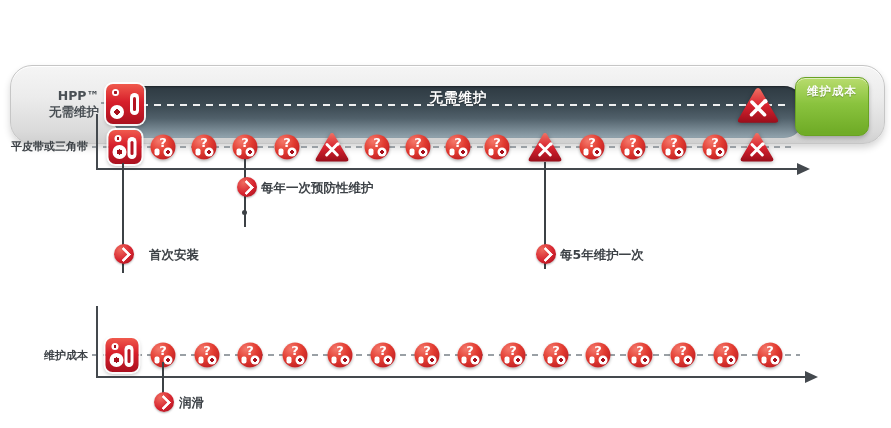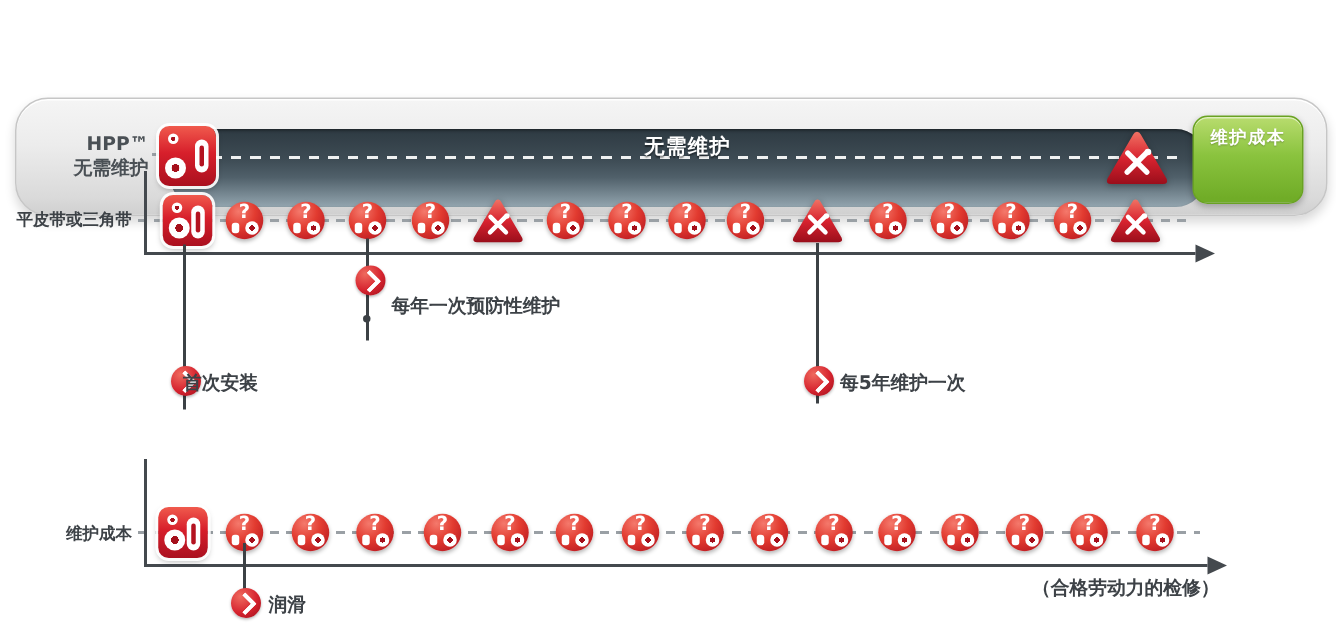--- a/index.html
+++ b/index.html
@@ -269,45 +269,44 @@
         </svg>
       </div>
     </div>
 
   <div class="annline" style="left:122px;top:163px;height:110px"></div>
   <div class="marker" style="left:124px;top:254px">
       <div class="chev">
         <i></i>
       </div>
     </div>
-  <div class="ann" style="left:122px;top:247px">首次安装</div>
+  <div class="ann" style="left:149px;top:247px">首次安装</div>
 
   <div class="annline" style="left:244px;top:159px;height:68px"></div>
   <div class="dot" style="left:242px;top:210px"></div>
   <div class="marker" style="left:247px;top:187px">
       <div class="chev">
         <i></i>
       </div>
     </div>
-  <div class="ann" style="left:261px;top:196px">每年一次预防性维护</div>
+  <div class="ann" style="left:261px;top:180px">每年一次预防性维护</div>
 
   <div class="annline" style="left:544px;top:162px;height:107px"></div>
   <div class="marker" style="left:546px;top:254px">
       <div class="chev">
         <i></i>
       </div>
     </div>
   <div class="ann" style="left:560px;top:247px">每5年维护一次</div>
 
   <div class="row-label" style="top:348px">维护成本</div>
   <div class="dash-h" style="left:92px;top:354px;width:708px"></div>
   <div class="vline" style="left:96px;top:306px;height:72px"></div>
   <div class="hline" style="left:96px;top:376px;width:709px"></div>
   <div class="arr" style="left:805px;top:371px"></div>
-  <div class="axis-label" style="left:688px;top:384px;width:120px">（合格劳动力的检修）</div>
   <div class="markers">
       <div class="marker" style="left: 122px; top: 355px;">
         <div class="pbox">
           <i class="pb-dot"></i>
           <i class="pb-big"></i>
           <i class="pb-cap">
             <b></b>
           </i>
         </div>
       </div>

